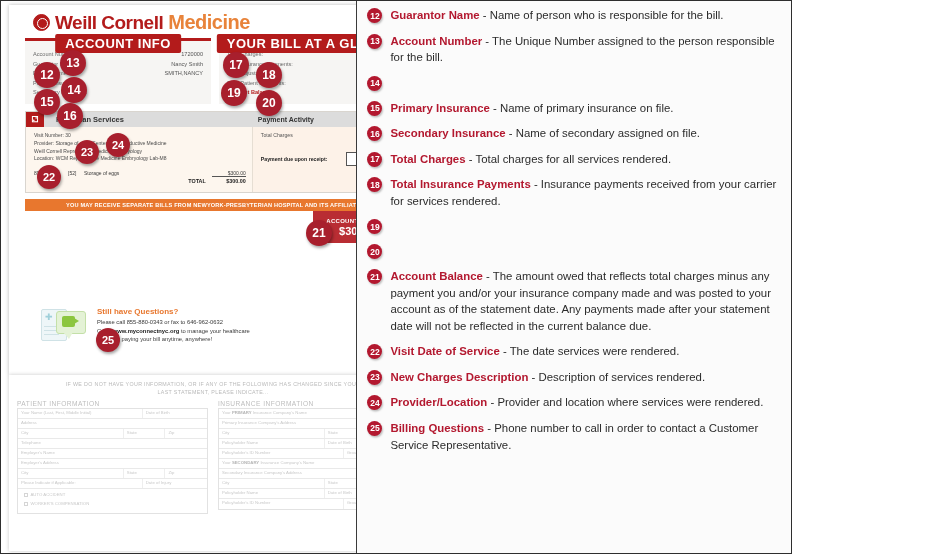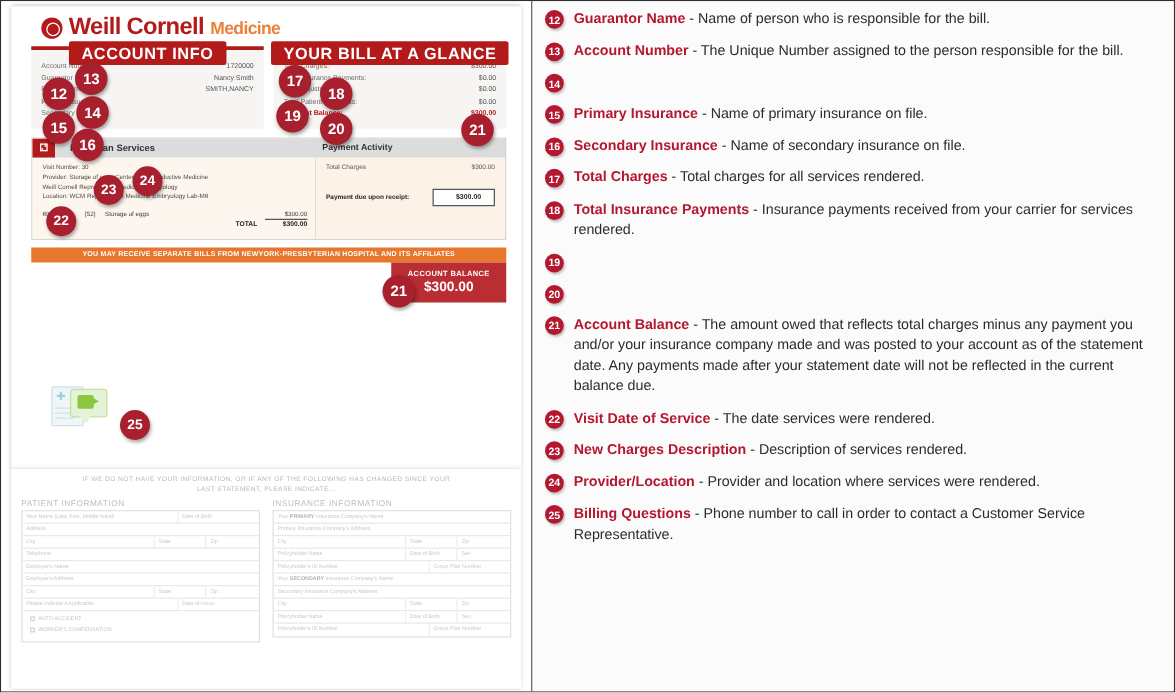--- a/index.html
+++ b/index.html
@@ -4,21 +4,21 @@
 <style>
   * { box-sizing: border-box; margin: 0; padding: 0; }
   html, body {
     width: 940px; height: 554px;
     background: #ffffff;
     font-family: "Liberation Sans", sans-serif;
     overflow: hidden;
   }
   .page {
     position: relative;
-    width: 940px; height: 554px;
+    width: 792px; height: 554px;
     background: #fff;
     display: flex;
     border: 1px solid #2e2e2e;
   }
 
   
   .left-panel {
     position: relative;
     width: 425px; height: 552px;
     background: #ffffff;
@@ -40,21 +40,21 @@
     background: #b31b1b;
     border: 1.5px solid #b31b1b;
     position: relative; margin-right: 5px; flex: none;
   }
   .logo-seal::after {
     content: ""; position: absolute; left: 3px; top: 3px;
     width: 9px; height: 9px; border-radius: 50%;
     border: 1px solid #fff;
   }
   .logo-weill { font-size: 19px; font-weight: bold; color: #b31b1b; letter-spacing: -0.5px; }
-  .logo-med { font-size: 14px; font-weight: bold; color: #e8833a; letter-spacing: -0.5px; margin-left: 5px; }
+  .logo-med { font-size: 20px; font-weight: bold; color: #e8833a; letter-spacing: -0.5px; margin-left: 5px; }
 
   
   .cards { display: flex; gap: 8px; padding: 2px 12px 0 16px; }
   .card { flex: 1; position: relative; }
   .card-band { height: 3px; background: #b31b1b; position: relative; }
   .card-title {
     position: absolute; left: 50%; transform: translateX(-50%);
     top: -4px;
     background: #b31b1b; color: #fff;
     font-size: 13px; font-weight: bold; letter-spacing: 0.5px;
@@ -341,20 +341,26 @@
           <span class="qi-doc"></span>
           <span class="qi-plus">✚</span>
           <span class="qi-lines">
               <i></i>
               <i></i>
               <i></i>
             </span>
           <span class="qi-bub"></span>
           <span class="qi-in"></span>
         </div>
+        <div class="quest-txt">
+          <div class="quest-h">Still have Questions?</div>
+          <div class="quest-l">Please call 855-880-0343 or fax to 646-962-0632</div>
+          <div class="quest-l"><span>Go to </span><b>www.myconnectnyc.org</b><span> to manage your healthcare</span></div>
+          <div class="quest-l">including paying your bill anytime, anywhere!</div>
+        </div>
       </div>
 
       <div id="badge-layer">
           <div class="badge b26" style="left:25px;top:57px;">12</div>
           <div class="badge b26" style="left:51px;top:45px;">13</div>
           <div class="badge b26" style="left:52px;top:72px;">14</div>
           <div class="badge b26" style="left:25px;top:84px;">15</div>
           <div class="badge b26" style="left:48px;top:98px;">16</div>
           <div class="badge b26" style="left:214px;top:47px;">17</div>
           <div class="badge b26" style="left:247px;top:57px;">18</div>
@@ -477,21 +483,21 @@
       </div>
       <div class="legend-item">
         <span class="legend-num">14</span>
       </div>
       <div class="legend-item">
         <span class="legend-num">15</span>
         <span class="legend-txt"><span class="legend-term">Primary Insurance</span><span> - Name of primary insurance on file.</span></span>
       </div>
       <div class="legend-item">
         <span class="legend-num">16</span>
-        <span class="legend-txt"><span class="legend-term">Secondary Insurance</span><span> - Name of secondary insurance on file.</span></span>
+        <span class="legend-txt"><span class="legend-term">Secondary Insurance</span><span> - Name of secondary assigned on file.</span></span>
       </div>
       <div class="legend-item">
         <span class="legend-num">17</span>
         <span class="legend-txt"><span class="legend-term">Total Charges</span><span> - Total charges for all services rendered.</span></span>
       </div>
       <div class="legend-item">
         <span class="legend-num">18</span>
         <span class="legend-txt"><span class="legend-term">Total Insurance Payments</span><span> - Insurance payments received from your carrier for services rendered.</span></span>
       </div>
       <div class="legend-item">

